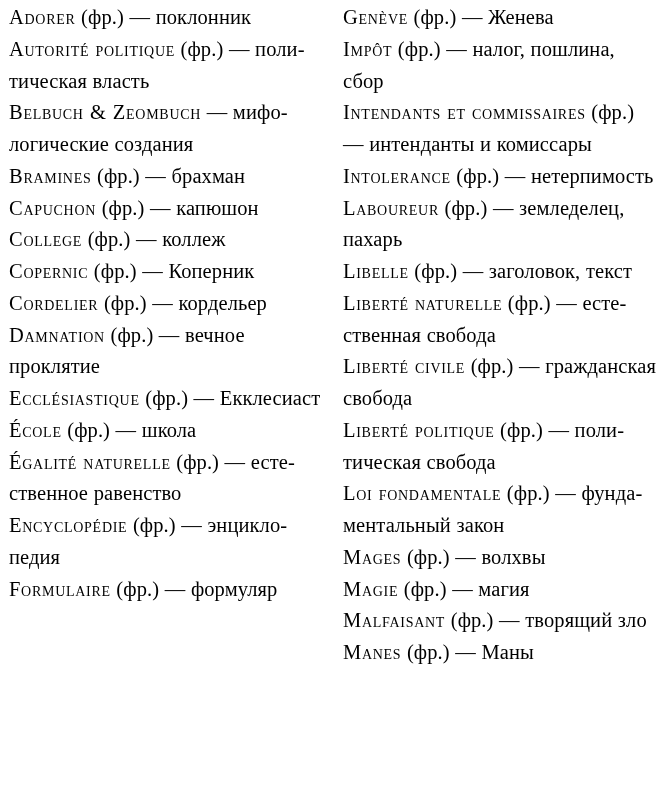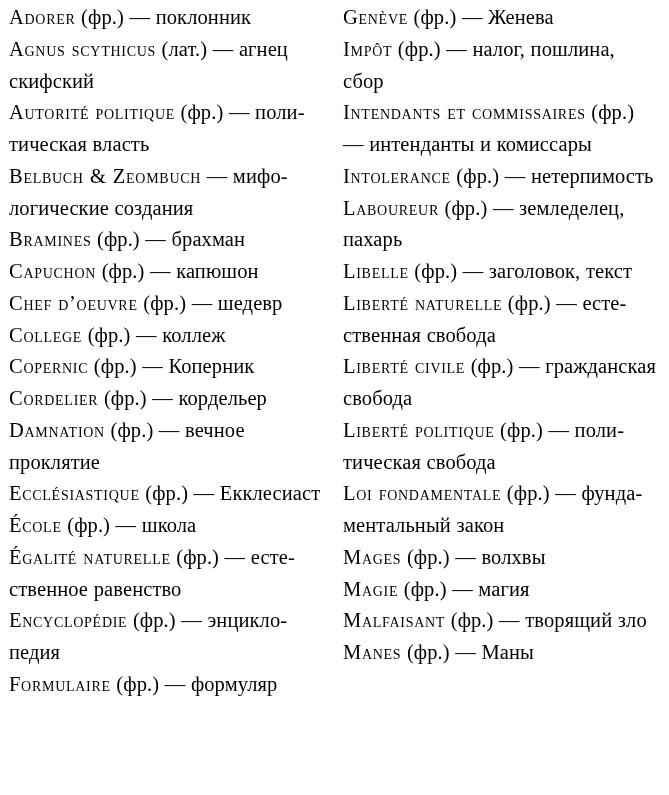--- a/index.html
+++ b/index.html
@@ -40,26 +40,24 @@
   .lang, .dash, .translation {
     letter-spacing: 0.005em;
   }
 </style>
 </head>
 <body>
 
 <div class="page">
   <div class="col">
       <p class="entry"><span class="term">Adorer</span> <span class="lang">(фр.)</span> <span class="dash">—</span> <span class="translation">поклонник</span></p>
-      <p class="entry"><span class="term">Agnus scythicus</span> <span class="lang">(лат.)</span> <span class="dash">—</span> <span class="translation">агнец скифский</span></p>
       <p class="entry"><span class="term">Autorité politique</span> <span class="lang">(фр.)</span> <span class="dash">—</span> <span class="translation">поли­тическая власть</span></p>
       <p class="entry"><span class="term">Belbuch &amp; Zeombuch</span> <span class="dash">—</span> <span class="translation">мифо­логические создания</span></p>
       <p class="entry"><span class="term">Bramines</span> <span class="lang">(фр.)</span> <span class="dash">—</span> <span class="translation">брахман</span></p>
       <p class="entry"><span class="term">Capuchon</span> <span class="lang">(фр.)</span> <span class="dash">—</span> <span class="translation">капюшон</span></p>
-      <p class="entry"><span class="term">Chef d’oeuvre</span> <span class="lang">(фр.)</span> <span class="dash">—</span> <span class="translation">шедевр</span></p>
       <p class="entry"><span class="term">College</span> <span class="lang">(фр.)</span> <span class="dash">—</span> <span class="translation">коллеж</span></p>
       <p class="entry"><span class="term">Copernic</span> <span class="lang">(фр.)</span> <span class="dash">—</span> <span class="translation">Коперник</span></p>
       <p class="entry"><span class="term">Cordelier</span> <span class="lang">(фр.)</span> <span class="dash">—</span> <span class="translation">кордельер</span></p>
       <p class="entry"><span class="term">Damnation</span> <span class="lang">(фр.)</span> <span class="dash">—</span> <span class="translation">вечное проклятие</span></p>
       <p class="entry"><span class="term">Ecclésiastique</span> <span class="lang">(фр.)</span> <span class="dash">—</span> <span class="translation">Екклеси­аст</span></p>
       <p class="entry"><span class="term">École</span> <span class="lang">(фр.)</span> <span class="dash">—</span> <span class="translation">школа</span></p>
       <p class="entry"><span class="term">Égalité naturelle</span> <span class="lang">(фр.)</span> <span class="dash">—</span> <span class="translation">есте­ственное равенство</span></p>
       <p class="entry"><span class="term">Encyclopédie</span> <span class="lang">(фр.)</span> <span class="dash">—</span> <span class="translation">энцикло­педия</span></p>
       <p class="entry"><span class="term">Formulaire</span> <span class="lang">(фр.)</span> <span class="dash">—</span> <span class="translation">формуляр</span></p>
     </div>

